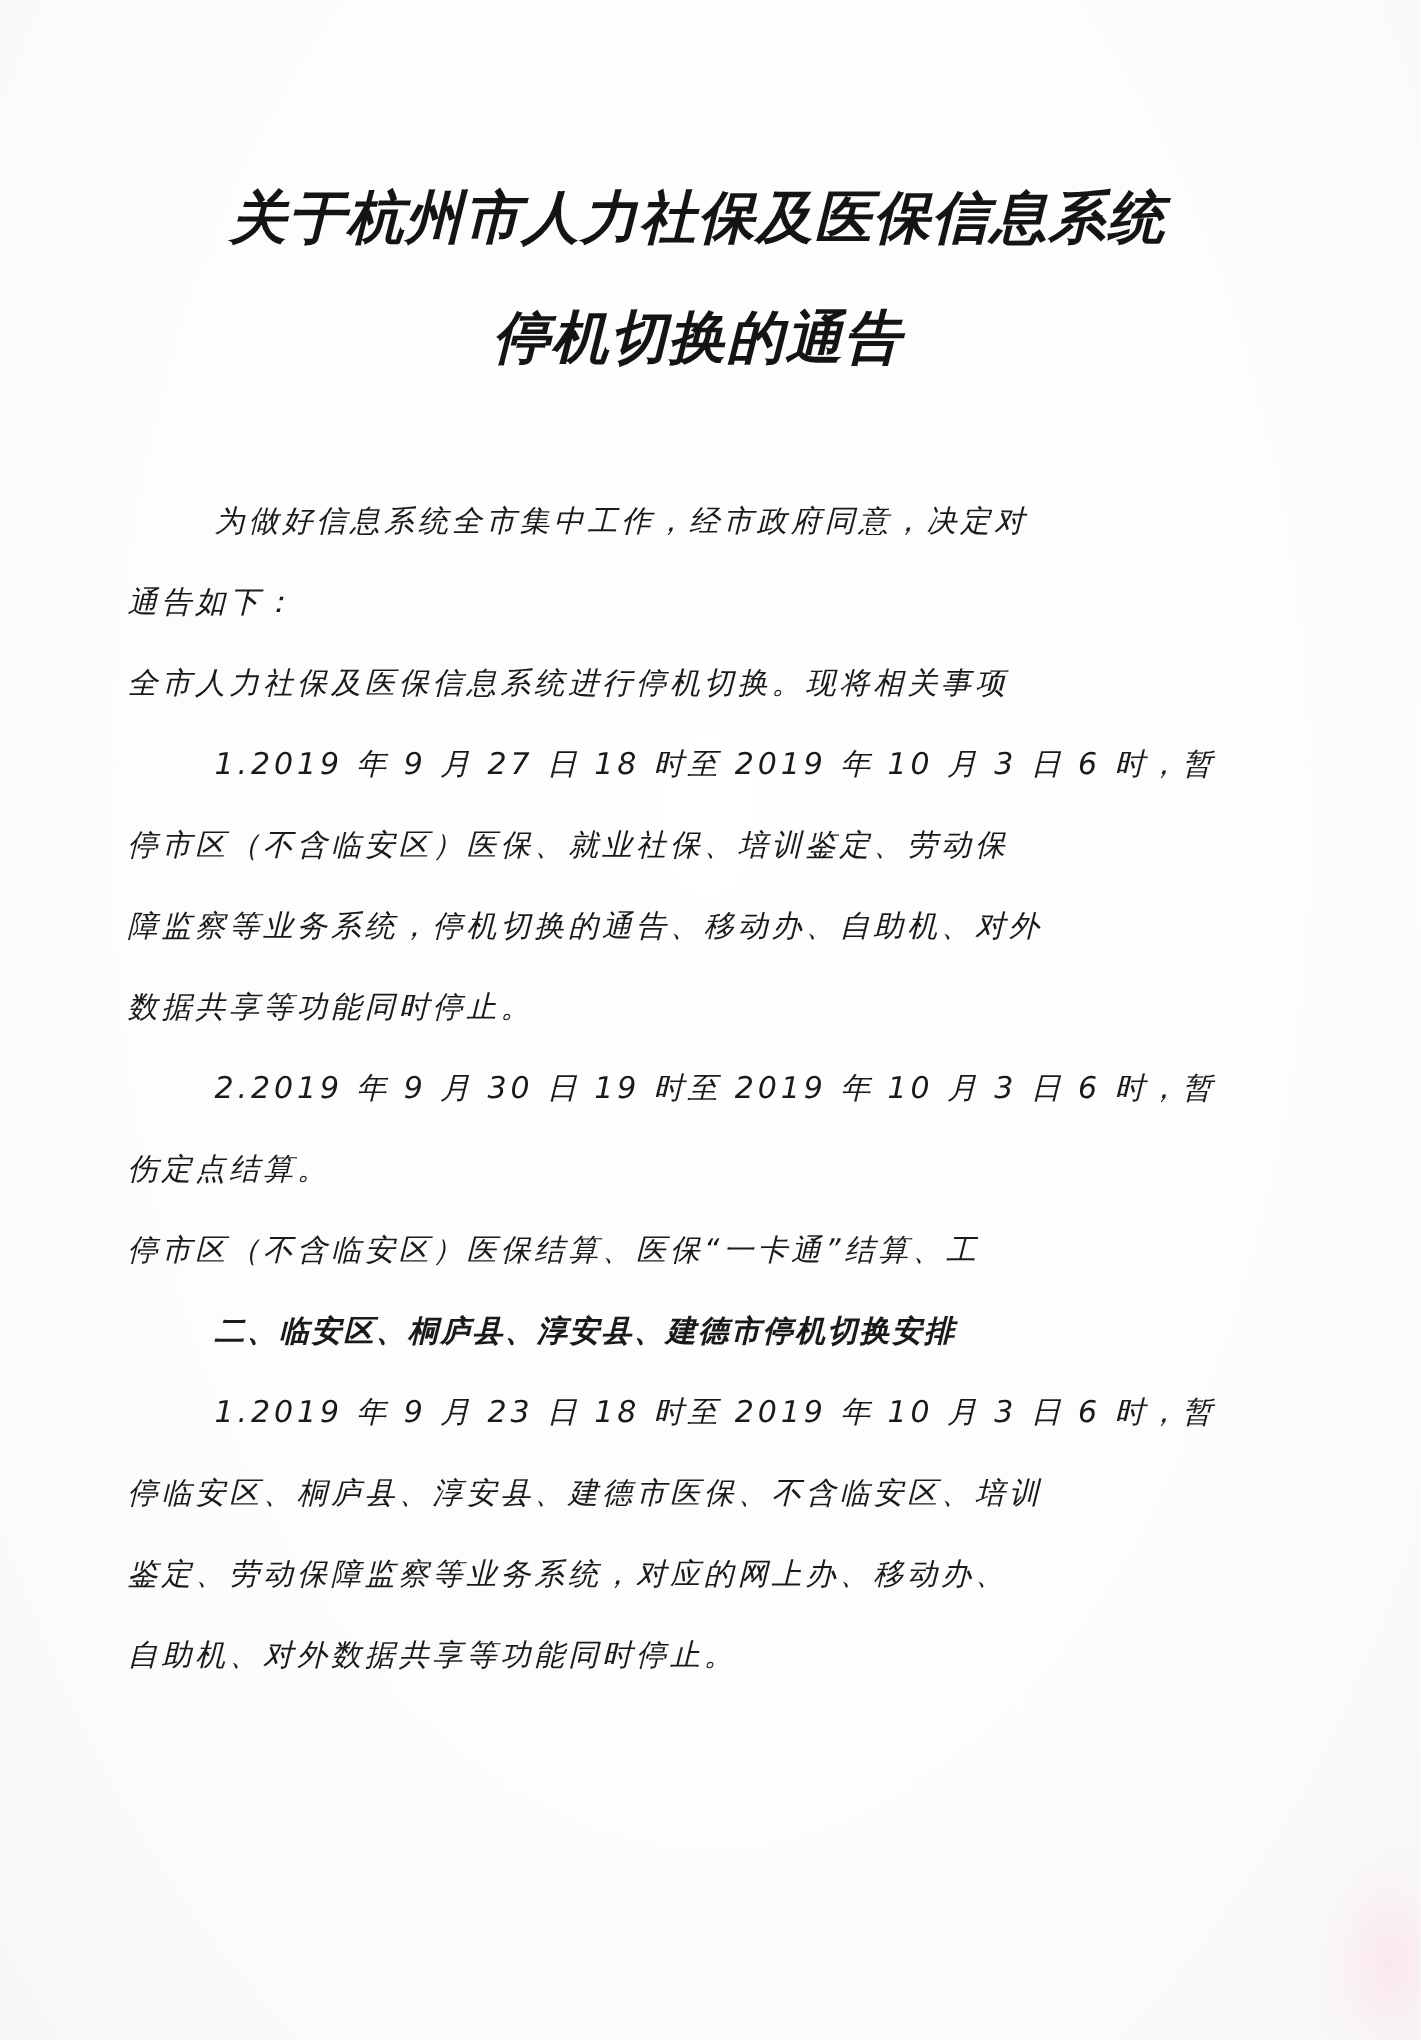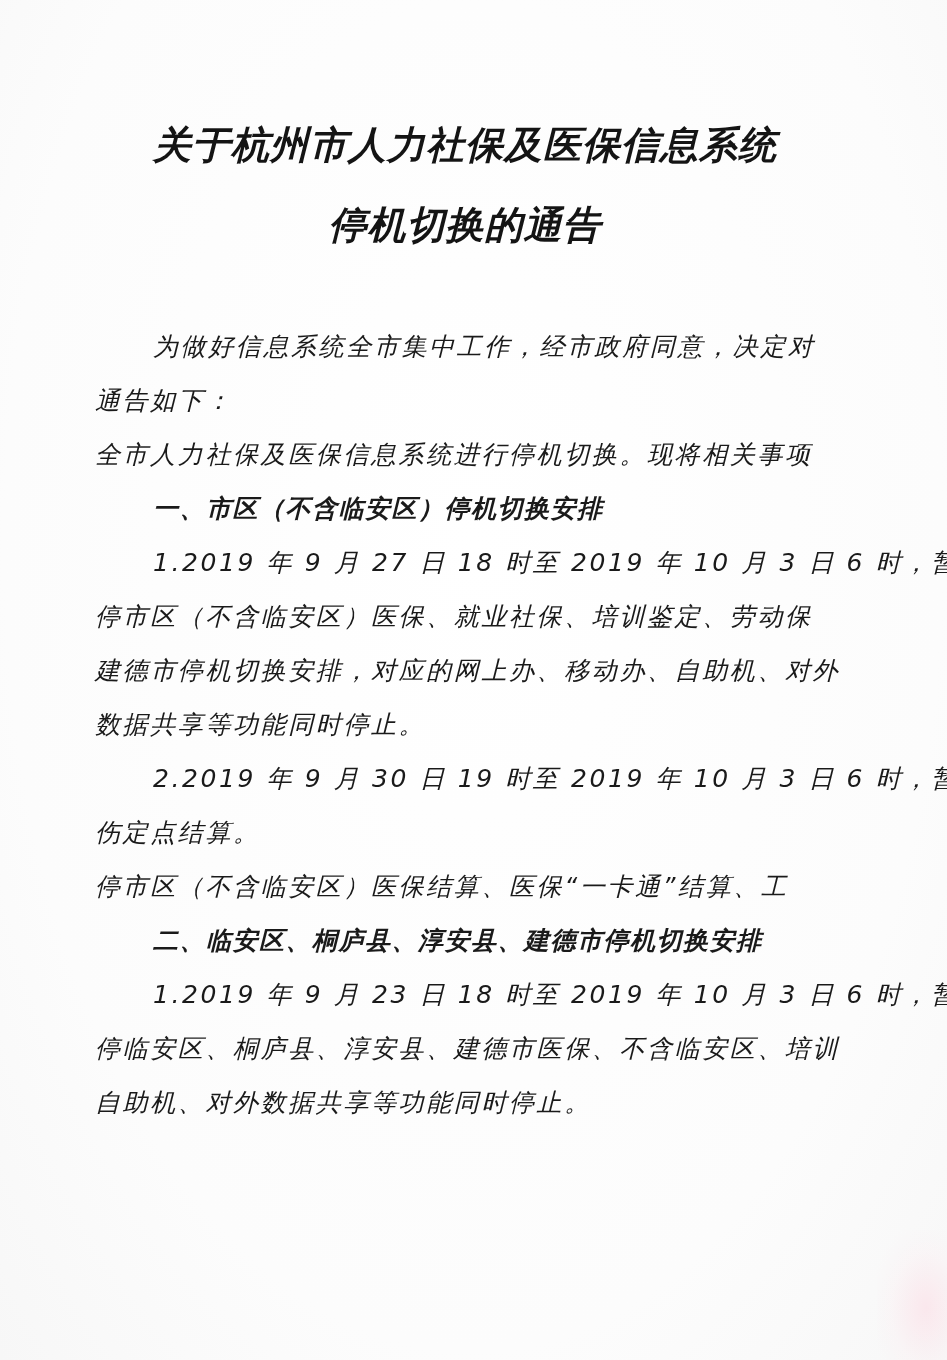--- a/index.html
+++ b/index.html
@@ -31,25 +31,25 @@
     font-size: 38px;
     color: #141414;
     letter-spacing: 1px;
     white-space: nowrap;
   }
   .title.l1 { top: 120px; left: 0px; width: 930px; }
   .title.l2 { top: 200px; left: 0px; width: 930px; }
 
   .body {
     position: absolute;
-    left: 95px;
+    left: 85px;
     top: 320px;
     width: 760px;
     font-family: "DejaVu Sans", "Liberation Sans", sans-serif;
-    font-size: 25px;
+    font-size: 20px;
     color: #1a1a1a;
     letter-spacing: 2.6px;
     line-height: 54px;
   }
   .para {
     margin: 0;
     text-align: justify;
     text-justify: inter-character;
   }
   .para .line {
@@ -82,39 +82,39 @@
   <div class="title l2">停机切换的通告</div>
 
   <div class="body">
 
     <div class="para">
       <span class="line indent">为做好信息系统全市集中工作，经市政府同意，决定对</span>
       <span class="line">通告如下：</span>
       <span class="line">全市人力社保及医保信息系统进行停机切换。现将相关事项</span>
     </div>
 
-    <div class="line heading">一、市区（不含临安区）停机切换安排</div>
 
     <div class="para">
       <span class="line indent">1.2019 年 9 月 27 日 18 时至 2019 年 10 月 3 日 6 时，暂</span>
       <span class="line">停市区（不含临安区）医保、就业社保、培训鉴定、劳动保</span>
-      <span class="line">建德市停机切换安排，对应的网上办、移动办、自助机、对外</span>
+      <span class="line">障监察等业务系统，停机切换的通告、移动办、自助机、对外</span>
       <span class="line">数据共享等功能同时停止。</span>
     </div>
 
     <div class="para">
       <span class="line indent">2.2019 年 9 月 30 日 19 时至 2019 年 10 月 3 日 6 时，暂</span>
       <span class="line">伤定点结算。</span>
       <span class="line">停市区（不含临安区）医保结算、医保“一卡通”结算、工</span>
     </div>
 
     <div class="line heading">二、临安区、桐庐县、淳安县、建德市停机切换安排</div>
 
     <div class="para">
       <span class="line indent">1.2019 年 9 月 23 日 18 时至 2019 年 10 月 3 日 6 时，暂</span>
       <span class="line">停临安区、桐庐县、淳安县、建德市医保、不含临安区、培训</span>
+      <span class="line">鉴定、劳动保障监察等业务系统，对应的网上办、移动办、</span>
       <span class="line">自助机、对外数据共享等功能同时停止。</span>
     </div>
 
   </div>
 
   <div class="stamp-bleed"></div>
 </div>
 
 </body></html>

